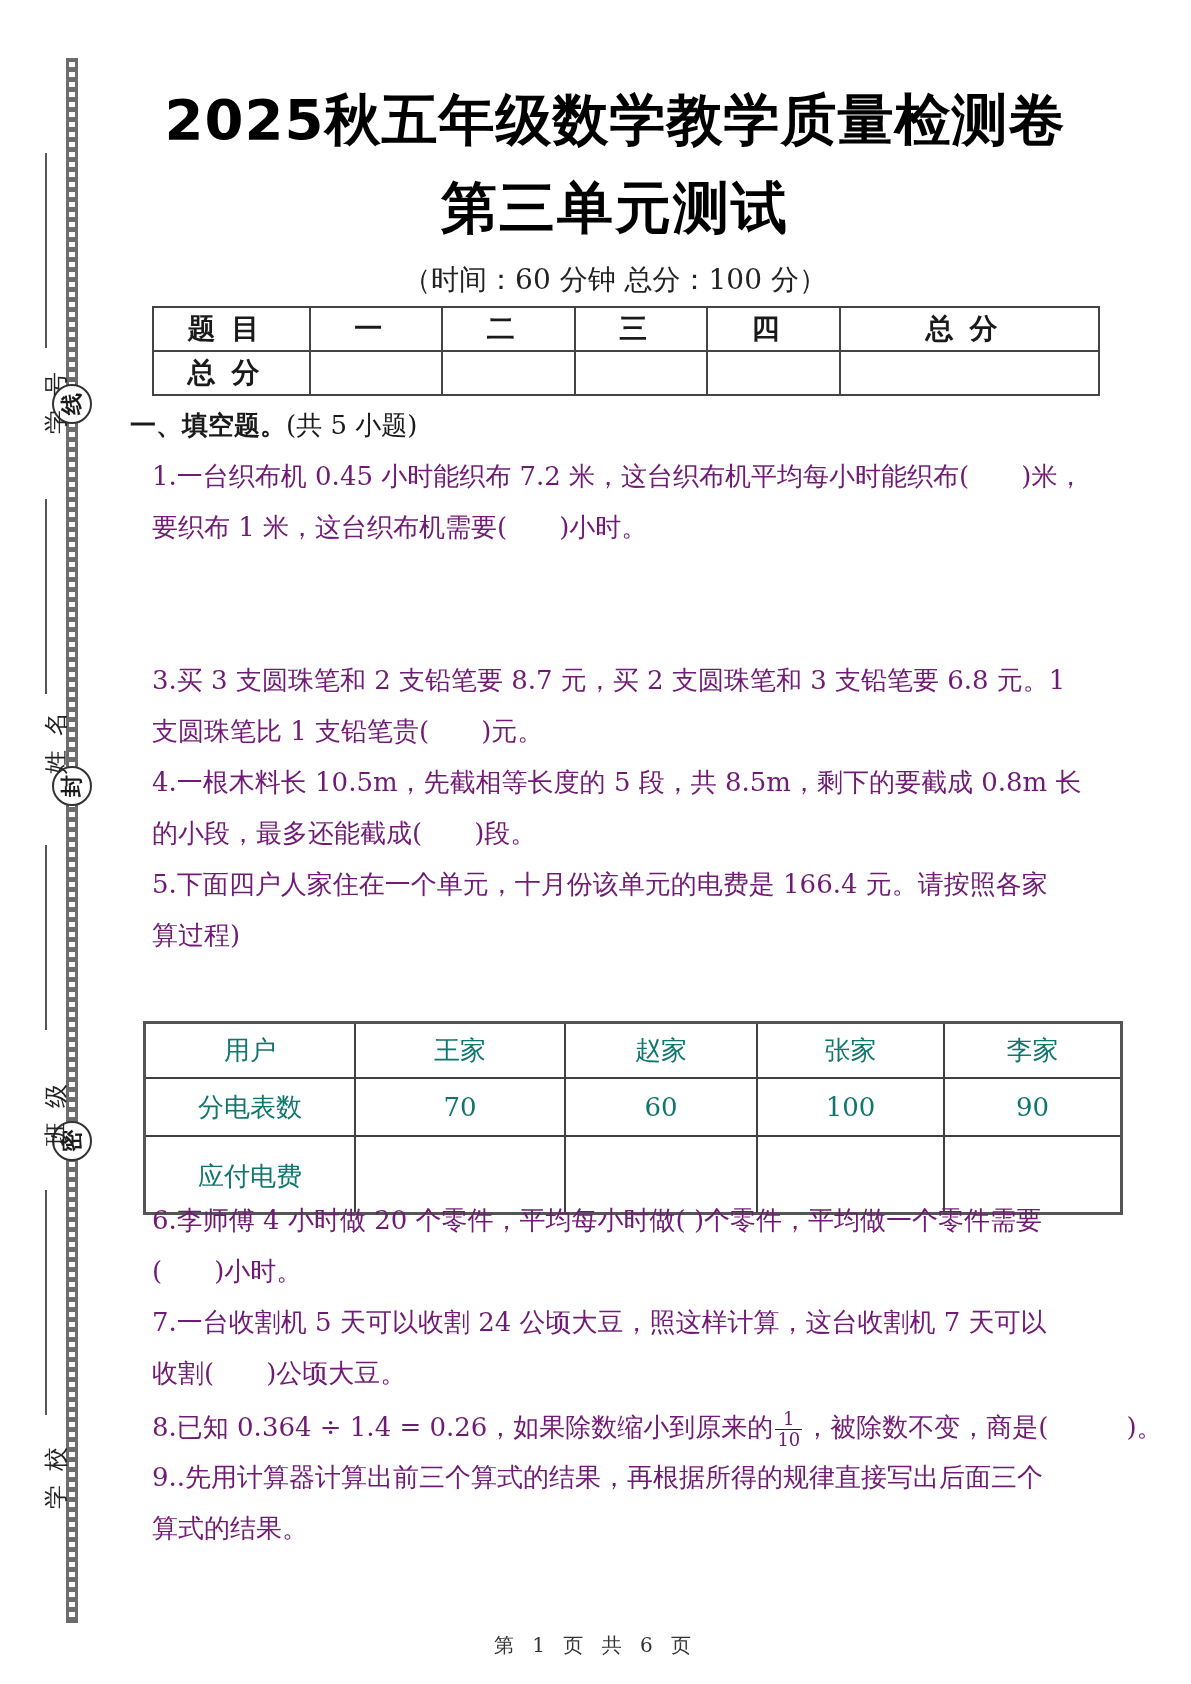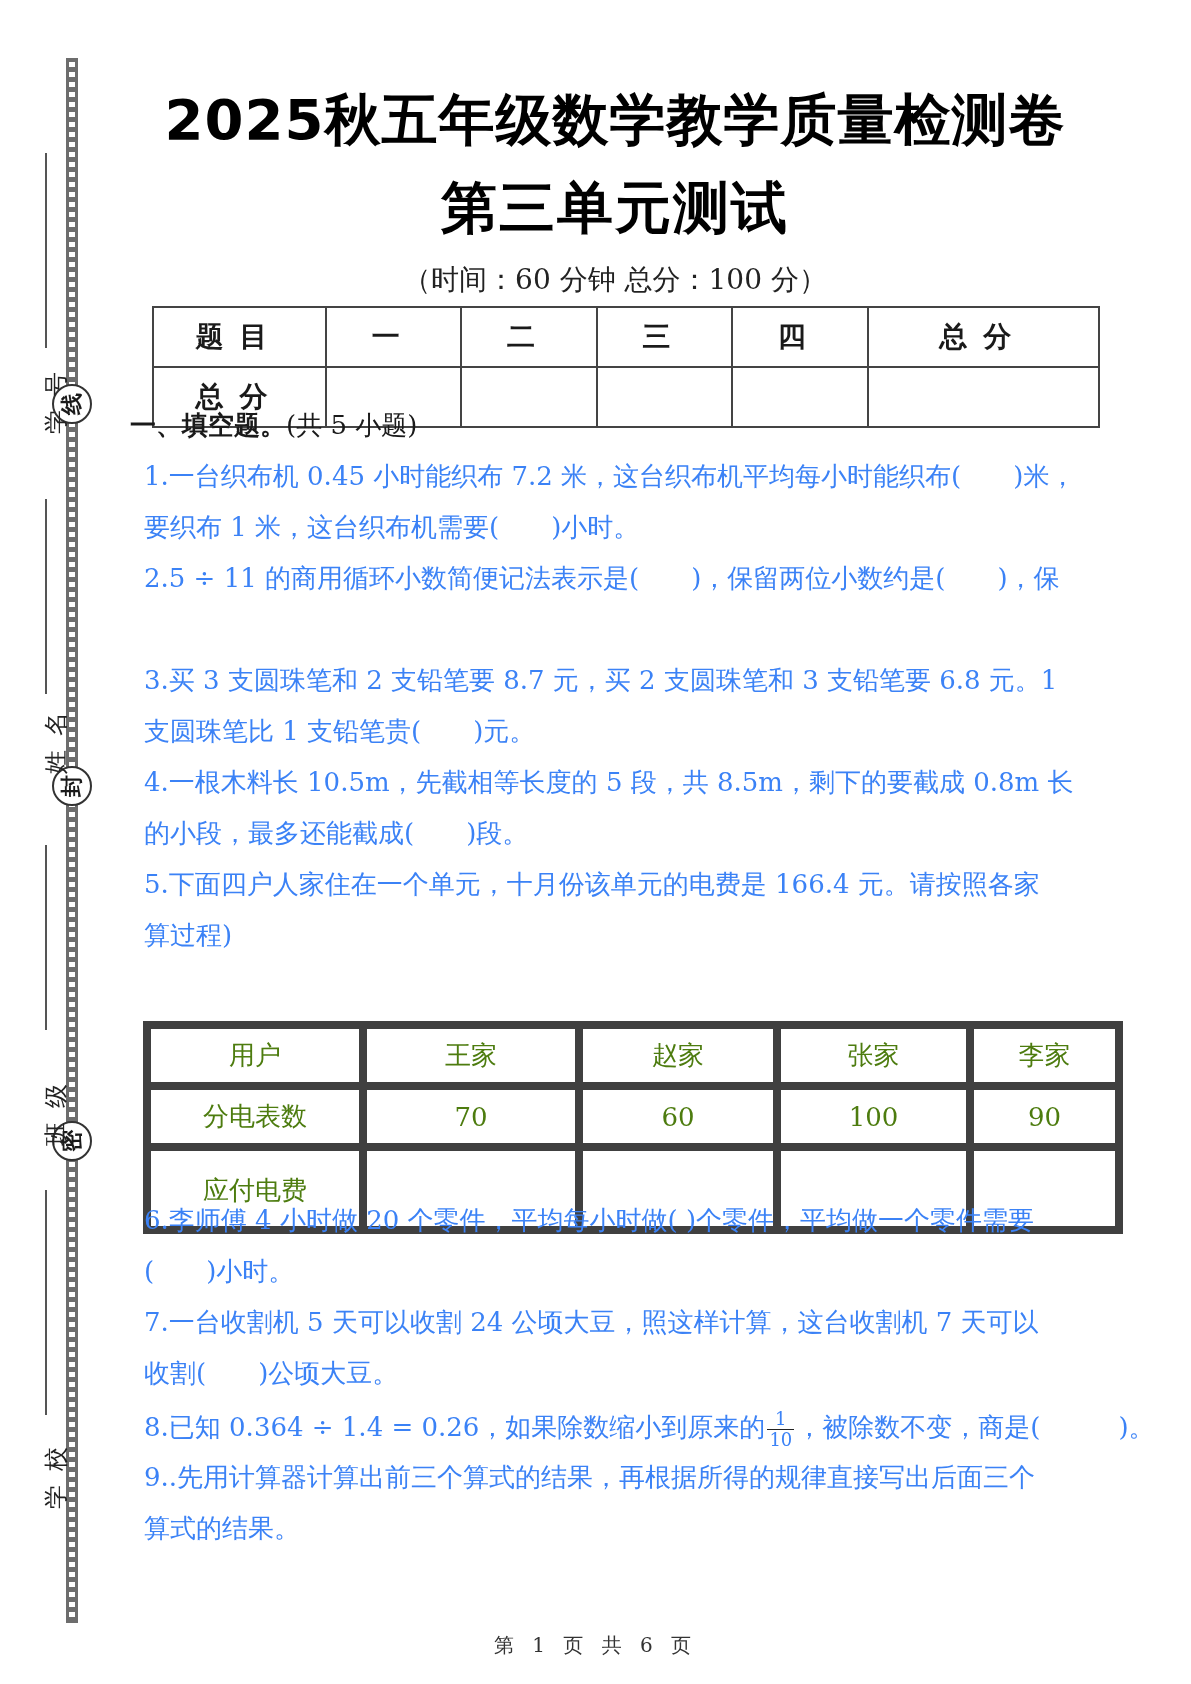--- a/index.html
+++ b/index.html
@@ -22,30 +22,30 @@
 
   .title1 { position: absolute; left: 110px; width: 1010px; top: 84px; text-align: center;
             font-family: "DejaVu Sans", sans-serif; font-weight: bold; font-size: 56px; line-height: 72px; letter-spacing: 1px; color: #000; }
   .title2 { position: absolute; left: 110px; width: 1010px; top: 172px; text-align: center;
             font-family: "DejaVu Sans", sans-serif; font-weight: bold; font-size: 56px; line-height: 72px; letter-spacing: 2px; color: #000; }
   .subtitle { position: absolute; left: 110px; width: 1010px; top: 262px; text-align: center;
               font-size: 28px; line-height: 36px; color: #222; }
 
   table.score { position: absolute; left: 152px; top: 306px; width: 948px; border-collapse: collapse; }
   table.score td { border: 2px solid #444; height: 42px; text-align: center; font-family: "DejaVu Sans", sans-serif;
-                   font-weight: bold; font-size: 28px; letter-spacing: 16px; padding: 8px; }
+                   font-weight: bold; font-size: 28px; letter-spacing: 16px; padding: 0; }
   table.score td.first { width: 155px; }
 
   .section { position: absolute; left: 130px; top: 408px; font-size: 26px; line-height: 34px; }
   .section b { font-family: "DejaVu Sans", sans-serif; font-weight: bold; }
 
-  .q { position: absolute; left: 144px; width: 990px; font-size: 26px; line-height: 51px; color: #3b82f6; }
+  .q { position: absolute; left: 152px; width: 990px; font-size: 26px; line-height: 51px; color: #701a75; }
 
   table.elec { position: absolute; left: 143px; top: 1021px; width: 980px; border-collapse: collapse; }
-  table.elec td { border: 8px solid #404040; text-align: center; font-size: 26px; height: 53px; padding: 0; color: #4d7c0f; }
+  table.elec td { border: 2px solid #404040; text-align: center; font-size: 26px; height: 53px; padding: 0; color: #0f766e; }
   table.elec tr { }
   table.elec { border: 3px solid #555; }
 
   .frac { display: inline-block; vertical-align: middle; text-align: center; font-size: 18px; line-height: 20px; margin: 0 2px; }
   .frac .num { display: block; border-bottom: 1.5px solid #222; padding: 0 2px; }
   .frac .den { display: block; padding: 0 2px; }
   .blank-line { display: inline-block; width: 44px; border-bottom: 2px solid #222; height: 22px; vertical-align: baseline; }
 
   .footer { position: absolute; left: 0; width: 1191px; top: 1632px; text-align: center; font-size: 20px;
             letter-spacing: 6px; color: #333; }
@@ -102,21 +102,20 @@
 
 <div class="section">
   <b>一、填空题。</b><span>(共 5 小题)</span>
 </div>
 
 <div class="q" style="top:451px;">
   <div>1.一台织布机 0.45 小时能织布 7.2 米，这台织布机平均每小时能织布(　　)米，</div>
   <div>要织布 1 米，这台织布机需要(　　)小时。</div>
 </div>
 <div class="q" style="top:553px;">
-  <div>2.5 ÷ 11 的商用循环小数简便记法表示是(　　)，保留两位小数约是(　　)，保</div>
 </div>
 <div class="q" style="top:655px;">
   <div>3.买 3 支圆珠笔和 2 支铅笔要 8.7 元，买 2 支圆珠笔和 3 支铅笔要 6.8 元。1</div>
   <div>支圆珠笔比 1 支铅笔贵(　　)元。</div>
 </div>
 <div class="q" style="top:757px;">
   <div>4.一根木料长 10.5m，先截相等长度的 5 段，共 8.5m，剩下的要截成 0.8m 长</div>
   <div>的小段，最多还能截成(　　)段。</div>
 </div>
 <div class="q" style="top:859px;">

